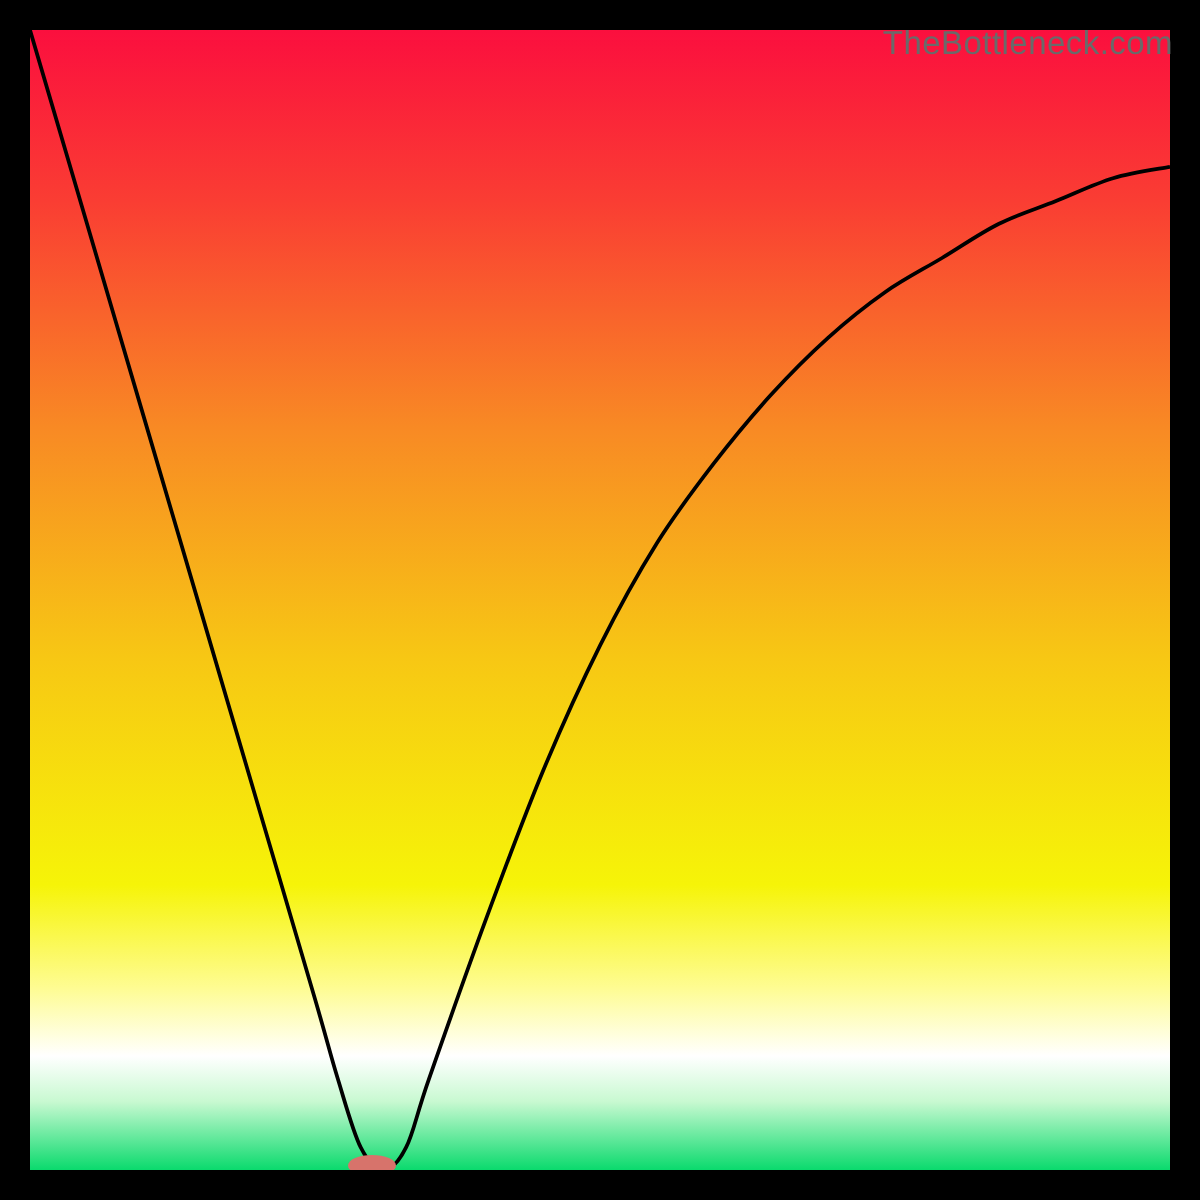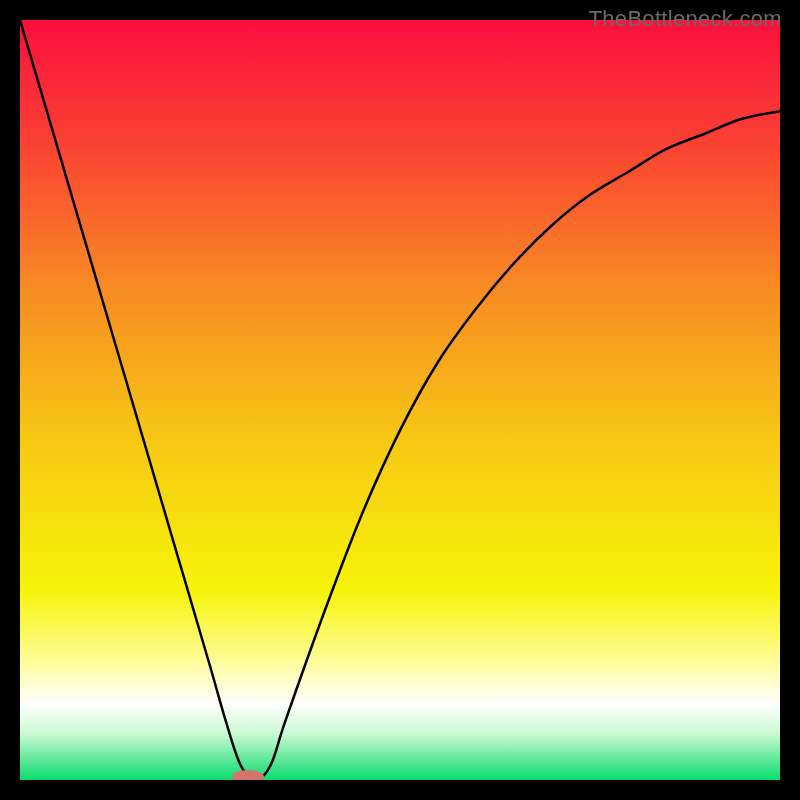--- a/index.html
+++ b/index.html
@@ -6,21 +6,21 @@
     margin: 0;
     padding: 0;
     width: 800px;
     height: 800px;
     background: #000;
     font-family: Arial, Helvetica, sans-serif;
     position: relative;
   }
   .watermark {
     position: absolute;
-    top: 6px;
+    top: 16px;
     right: 18px;
     color: #6a6a6a;
     font-size: 22px;
     font-weight: 500;
     letter-spacing: 0.3px;
     z-index: 10;
   }
   .frame {
     position: absolute;
     left: 20px;

